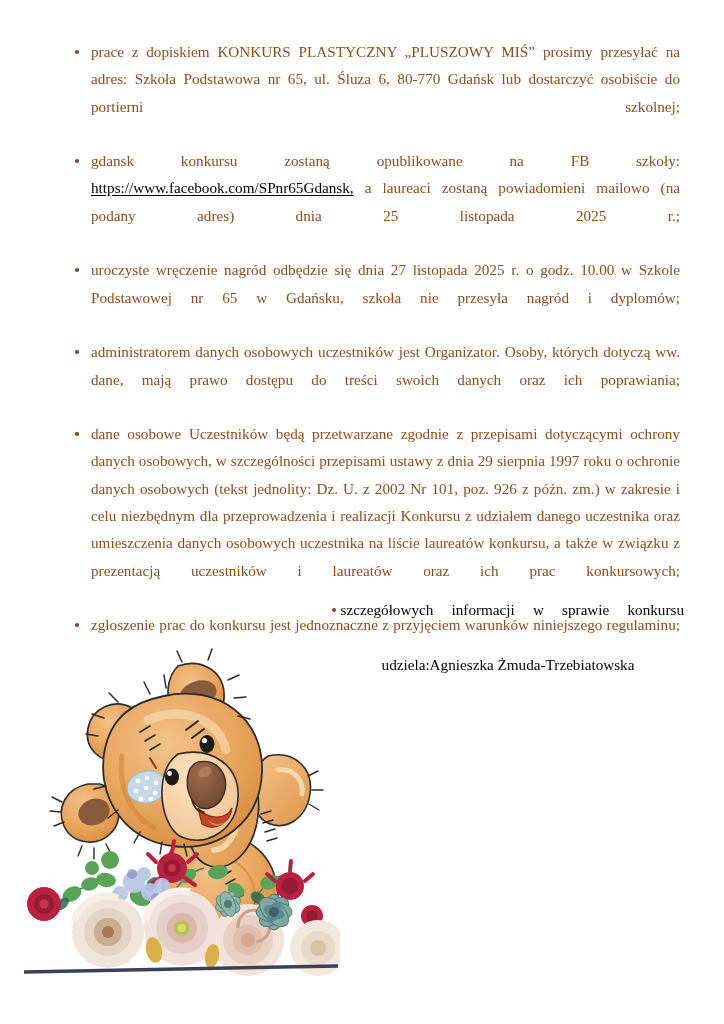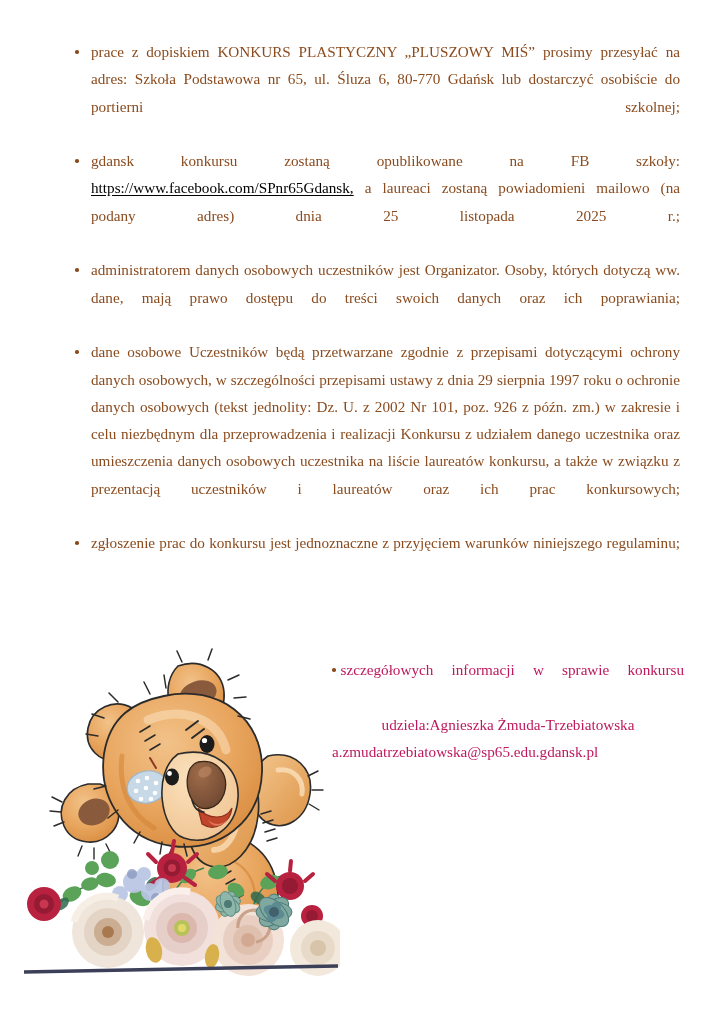--- a/index.html
+++ b/index.html
@@ -75,25 +75,25 @@
   a.url-link {
     color: #000000;
     text-decoration: underline;
     text-underline-offset: 2px;
   }
 
   
   .contact-block {
     position: absolute;
     left: 332px;
-    top: 656px;
+    top: 596px;
     width: 352px;
     font-size: 15.2px;
     line-height: 27.3px;
-    color: #be185d;
+    color: #000000;
     text-align: justify;
     text-justify: inter-word;
   }
   .contact-block .c-line {
     display: block;
   }
   .contact-block .c-line.spread {
     text-align: justify;
   }
   .contact-block .c-line.spread::after {
@@ -139,20 +139,23 @@
     <ul class="rules">
 
       <li>
         <span class="rule-text">prace z dopiskiem KONKURS PLASTYCZNY „PLUSZOWY MIŚ” prosimy przesyłać na adres: Szkoła Podstawowa nr 65, ul. Śluza 6, 80-770 Gdańsk lub dostarczyć osobiście do portierni szkolnej;</span>
       </li>
 
       <li>
         <span class="rule-text"><span>gdansk konkursu zostaną opublikowane na FB szkoły: </span><a class="url-link" href="#">https://www.facebook.com/SPnr65Gdansk,</a><span> a laureaci zostaną powiadomieni mailowo (na podany adres) dnia 25 listopada 2025 r.;</span></span>
       </li>
 
+      <li>
+        <span class="rule-text">uroczyste wręczenie nagród odbędzie się dnia 27 listopada 2025 r. o godz. 10.00 w Szkole Podstawowej nr 65 w Gdańsku, szkoła nie przesyła nagród i dyplomów;</span>
+      </li>
 
 
       <li>
         <span class="rule-text">administratorem danych osobowych uczestników jest Organizator. Osoby, których dotyczą ww. dane, mają prawo dostępu do treści swoich danych oraz ich poprawiania;</span>
       </li>
 
       <li>
         <span class="rule-text">dane osobowe Uczestników będą przetwarzane zgodnie z przepisami dotyczącymi ochrony danych osobowych, w szczególności przepisami ustawy z dnia 29 sierpnia 1997 roku o ochronie danych osobowych (tekst jednolity: Dz. U. z 2002 Nr 101, poz. 926 z późn. zm.) w zakresie i celu niezbędnym dla przeprowadzenia i realizacji Konkursu z udziałem danego uczestnika oraz umieszczenia danych osobowych uczestnika na liście laureatów konkursu, a także w związku z prezentacją uczestników i laureatów oraz ich prac konkursowych;</span>
       </li>
 
@@ -164,21 +167,20 @@
   </div>
 
   <div class="contact-block">
     <span class="c-line spread"><span class="contact-bullet"></span><span>szczegółowych informacji w sprawie konkursu</span></span>
     <span class="c-line">
       <span class="spread-inner">
         <span>udziela:</span>
         <span>Agnieszka Żmuda-Trzebiatowska</span>
       </span>
     </span>
-    <span class="c-line"><span>a.zmudatrzebiatowska@sp65.edu.gdansk.pl</span></span>
   </div>
 
   <div class="illustration">
     <svg viewBox="0 0 318 342" xmlns="http://www.w3.org/2000/svg" role="img">
       <defs>
         <radialGradient id="furGrad" cx="40%" cy="32%" r="78%">
           <stop offset="0%" stop-color="#f2c289"></stop>
           <stop offset="55%" stop-color="#e8a55e"></stop>
           <stop offset="100%" stop-color="#d78a3d"></stop>
         </radialGradient>

